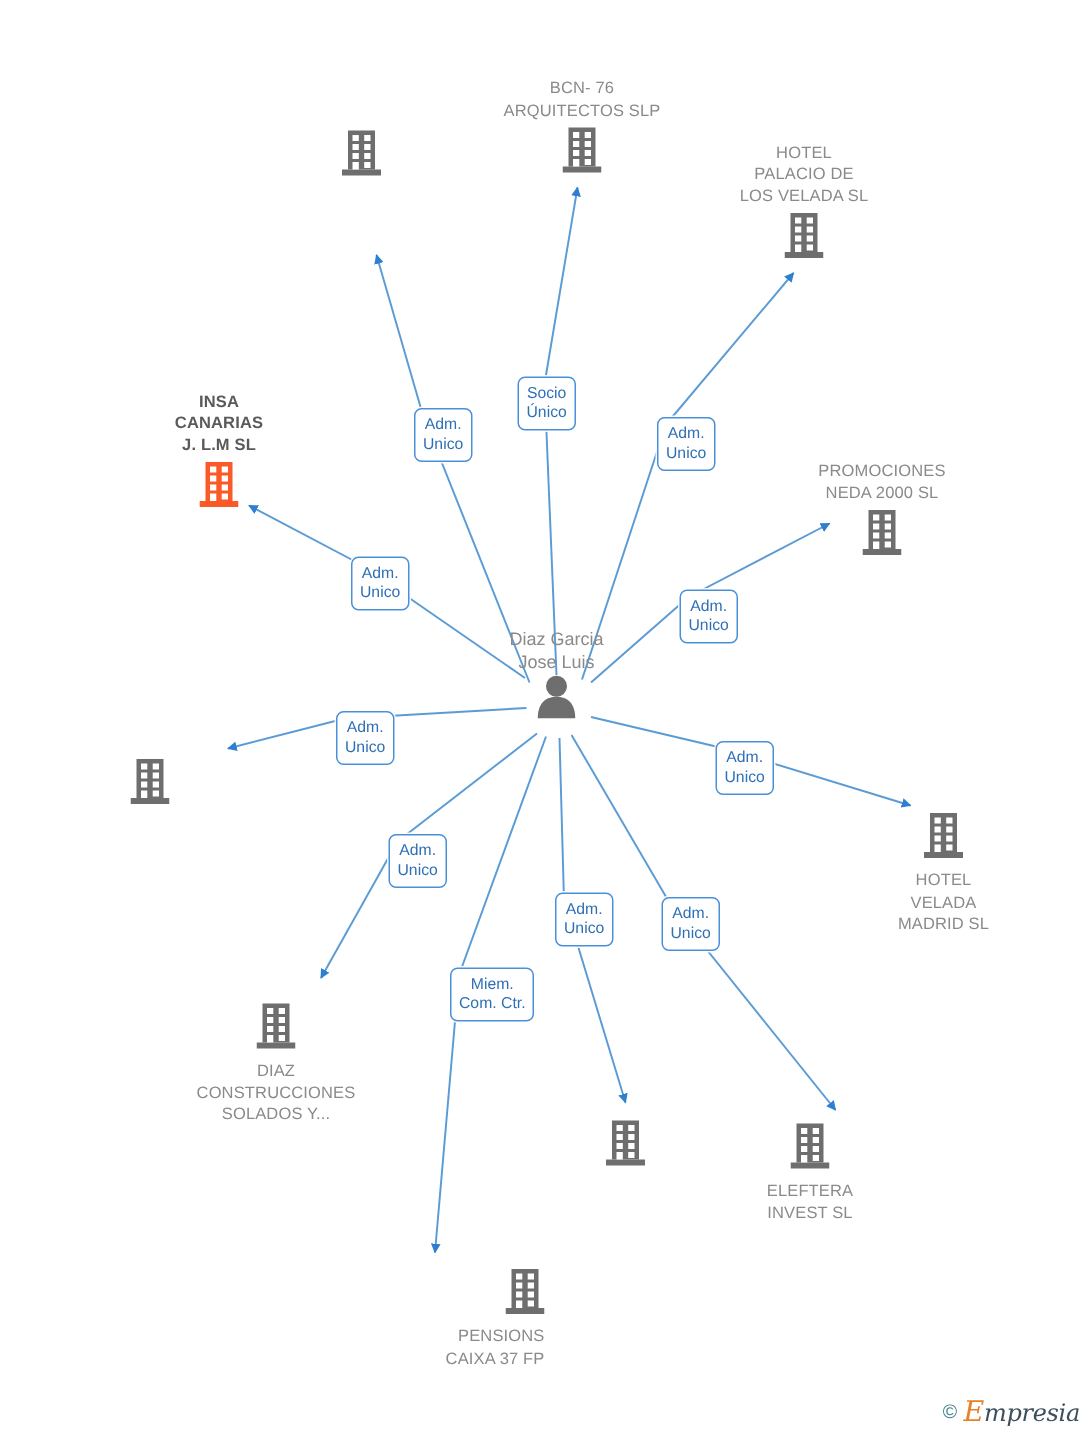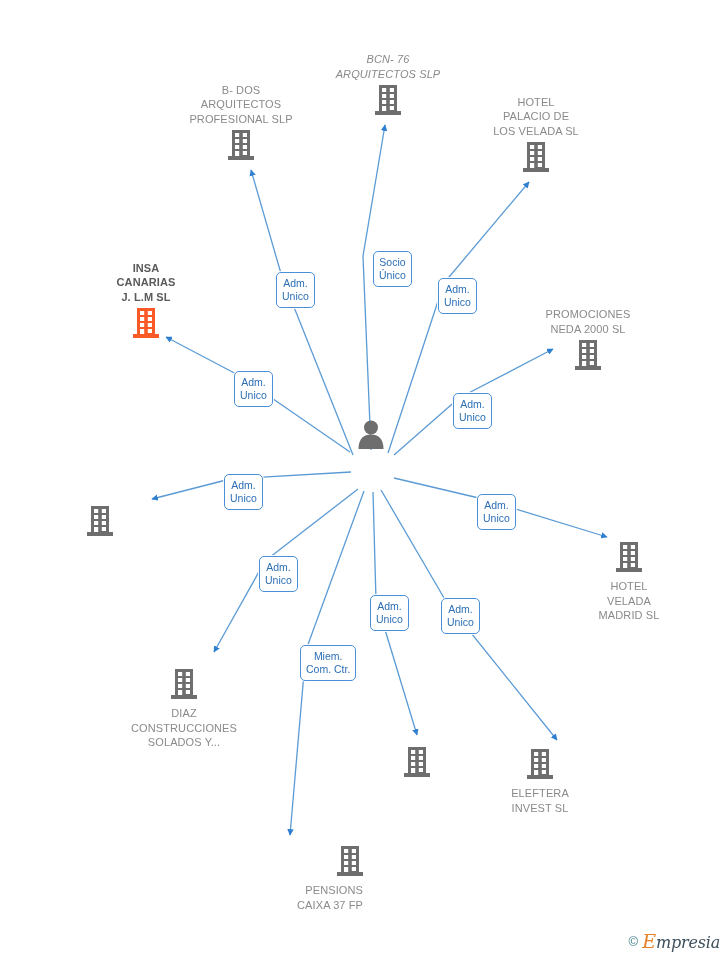--- a/index.html
+++ b/index.html
@@ -136,21 +136,21 @@
         <line x1="373" y1="492" x2="376" y2="600"></line>
         <line x1="376" y1="600" x2="417" y2="735" marker-end="url(#arrow)"></line>
         <line x1="381" y1="490" x2="447" y2="603"></line>
         <line x1="447" y1="603" x2="557" y2="740" marker-end="url(#arrow)"></line>
       </g>
   </svg>
 
   <div id="labels">
       <div class="elabel" style="left: 276px; top: 272px;">Adm.
 Unico</div>
-      <div class="elabel" style="left: 373px; top: 251px;">Socio
+      <div class="elabel" style="left: 345px; top: 251px;">Socio
 Único</div>
       <div class="elabel" style="left: 438px; top: 278px;">Adm.
 Unico</div>
       <div class="elabel" style="left: 234px; top: 371px;">Adm.
 Unico</div>
       <div class="elabel" style="left: 453px; top: 393px;">Adm.
 Unico</div>
       <div class="elabel" style="left: 224px; top: 474px;">Adm.
 Unico</div>
       <div class="elabel" style="left: 477px; top: 494px;">Adm.
@@ -159,37 +159,34 @@
 Unico</div>
       <div class="elabel" style="left: 300px; top: 645px;">Miem.
 Com. Ctr.</div>
       <div class="elabel" style="left: 370px; top: 595px;">Adm.
 Unico</div>
       <div class="elabel" style="left: 441px; top: 598px;">Adm.
 Unico</div>
     </div>
   <div id="nodes">
       <div class="node cap-top" style="left: 241px; top: 82.5px;">
-        <div class="caption">B- DOS
-ARQUITECTOS
-PROFESIONAL SLP</div>
-        <span class="glyph"><svg width="26" height="32" viewBox="0 0 26 32">
-            <rect x="4" y="1" width="18" height="26" fill="#6e6e6e"></rect>
-            <rect x="0" y="27" width="26" height="4" fill="#6e6e6e"></rect>
-            <rect x="7" y="4" width="4.2" height="4" fill="#fff"></rect>
-            <rect x="14.8" y="4" width="4.2" height="4" fill="#fff"></rect>
-            <rect x="7" y="10" width="4.2" height="4" fill="#fff"></rect>
-            <rect x="14.8" y="10" width="4.2" height="4" fill="#fff"></rect>
-            <rect x="7" y="16" width="4.2" height="4" fill="#fff"></rect>
-            <rect x="14.8" y="16" width="4.2" height="4" fill="#fff"></rect>
-            <rect x="7" y="22" width="4.2" height="5" fill="#fff"></rect>
-            <rect x="14.8" y="22" width="4.2" height="4" fill="#fff"></rect>
-          </svg></span>
-      </div>
-      <div class="node cap-top" style="left: 388px; top: 52px; font-style: italic;">
+        <span class="glyph"><svg width="26" height="32" viewBox="0 0 26 32">
+            <rect x="4" y="1" width="18" height="26" fill="#6e6e6e"></rect>
+            <rect x="0" y="27" width="26" height="4" fill="#6e6e6e"></rect>
+            <rect x="7" y="4" width="4.2" height="4" fill="#fff"></rect>
+            <rect x="14.8" y="4" width="4.2" height="4" fill="#fff"></rect>
+            <rect x="7" y="10" width="4.2" height="4" fill="#fff"></rect>
+            <rect x="14.8" y="10" width="4.2" height="4" fill="#fff"></rect>
+            <rect x="7" y="16" width="4.2" height="4" fill="#fff"></rect>
+            <rect x="14.8" y="16" width="4.2" height="4" fill="#fff"></rect>
+            <rect x="7" y="22" width="4.2" height="5" fill="#fff"></rect>
+            <rect x="14.8" y="22" width="4.2" height="4" fill="#fff"></rect>
+          </svg></span>
+      </div>
+      <div class="node cap-top" style="left: 388px; top: 52px;">
         <div class="caption">BCN- 76
 ARQUITECTOS SLP</div>
         <span class="glyph"><svg width="26" height="32" viewBox="0 0 26 32">
             <rect x="4" y="1" width="18" height="26" fill="#6e6e6e"></rect>
             <rect x="0" y="27" width="26" height="4" fill="#6e6e6e"></rect>
             <rect x="7" y="4" width="4.2" height="4" fill="#fff"></rect>
             <rect x="14.8" y="4" width="4.2" height="4" fill="#fff"></rect>
             <rect x="7" y="10" width="4.2" height="4" fill="#fff"></rect>
             <rect x="14.8" y="10" width="4.2" height="4" fill="#fff"></rect>
             <rect x="7" y="16" width="4.2" height="4" fill="#fff"></rect>
@@ -335,21 +332,22 @@
             <rect x="7" y="10" width="4.2" height="4" fill="#fff"></rect>
             <rect x="14.8" y="10" width="4.2" height="4" fill="#fff"></rect>
             <rect x="7" y="16" width="4.2" height="4" fill="#fff"></rect>
             <rect x="14.8" y="16" width="4.2" height="4" fill="#fff"></rect>
             <rect x="7" y="22" width="4.2" height="5" fill="#fff"></rect>
             <rect x="14.8" y="22" width="4.2" height="4" fill="#fff"></rect>
           </svg></span>
         <div class="caption">PENSIONS
 CAIXA 37 FP</div>
       </div>
-      <div class="person-node" style="left: 371px; top: 419px;"><span class="glyph"><svg width="28" height="30" viewBox="0 0 28 30">
+      <div class="person-node" style="left: 371px; top: 419px;"><div class="caption">Diaz Garcia
+Jose Luis</div><span class="glyph"><svg width="28" height="30" viewBox="0 0 28 30">
             <circle cx="14" cy="8.5" r="7" fill="#6e6e6e"></circle>
             <path d="M1.5 30 C1.5 19.5 7 15.5 14 15.5 C21 15.5 26.5 19.5 26.5 30 Z" fill="#6e6e6e"></path>
           </svg></span></div>
     </div>
 
   <div id="watermark">
     <span class="copy">©</span>
     <span class="brand"><span class="cap">E</span><span>mpresia</span></span>
   </div>
 

